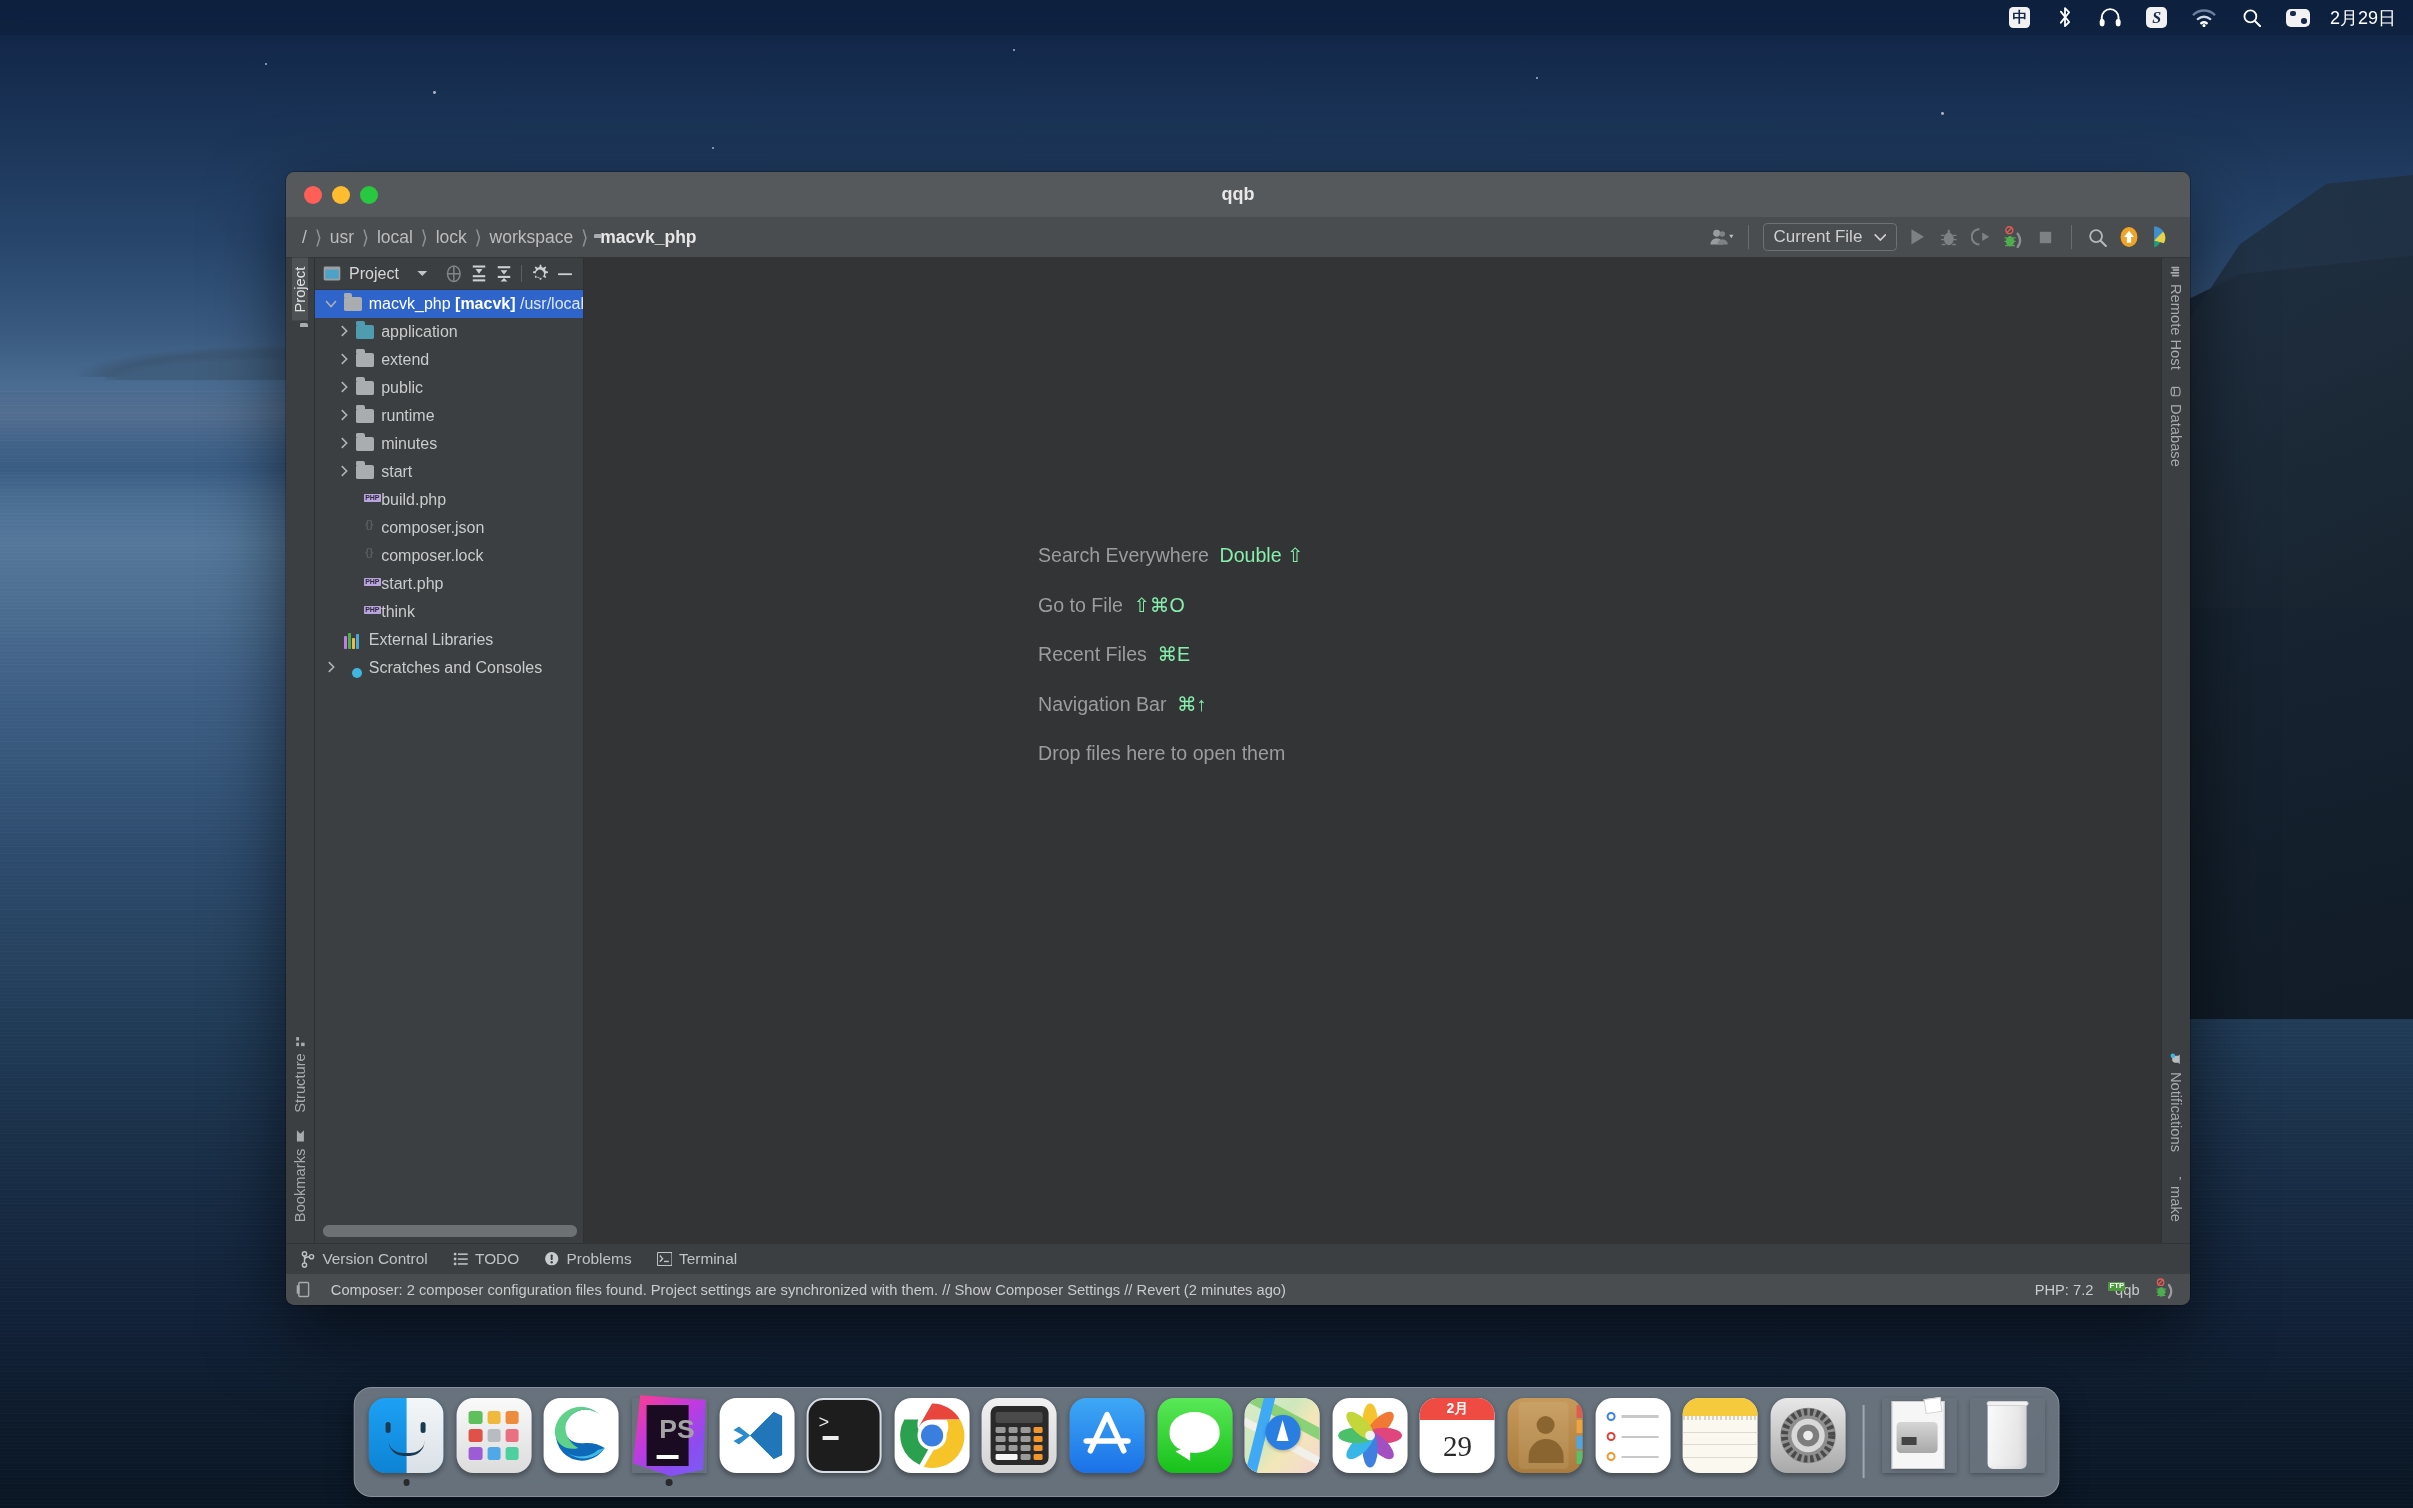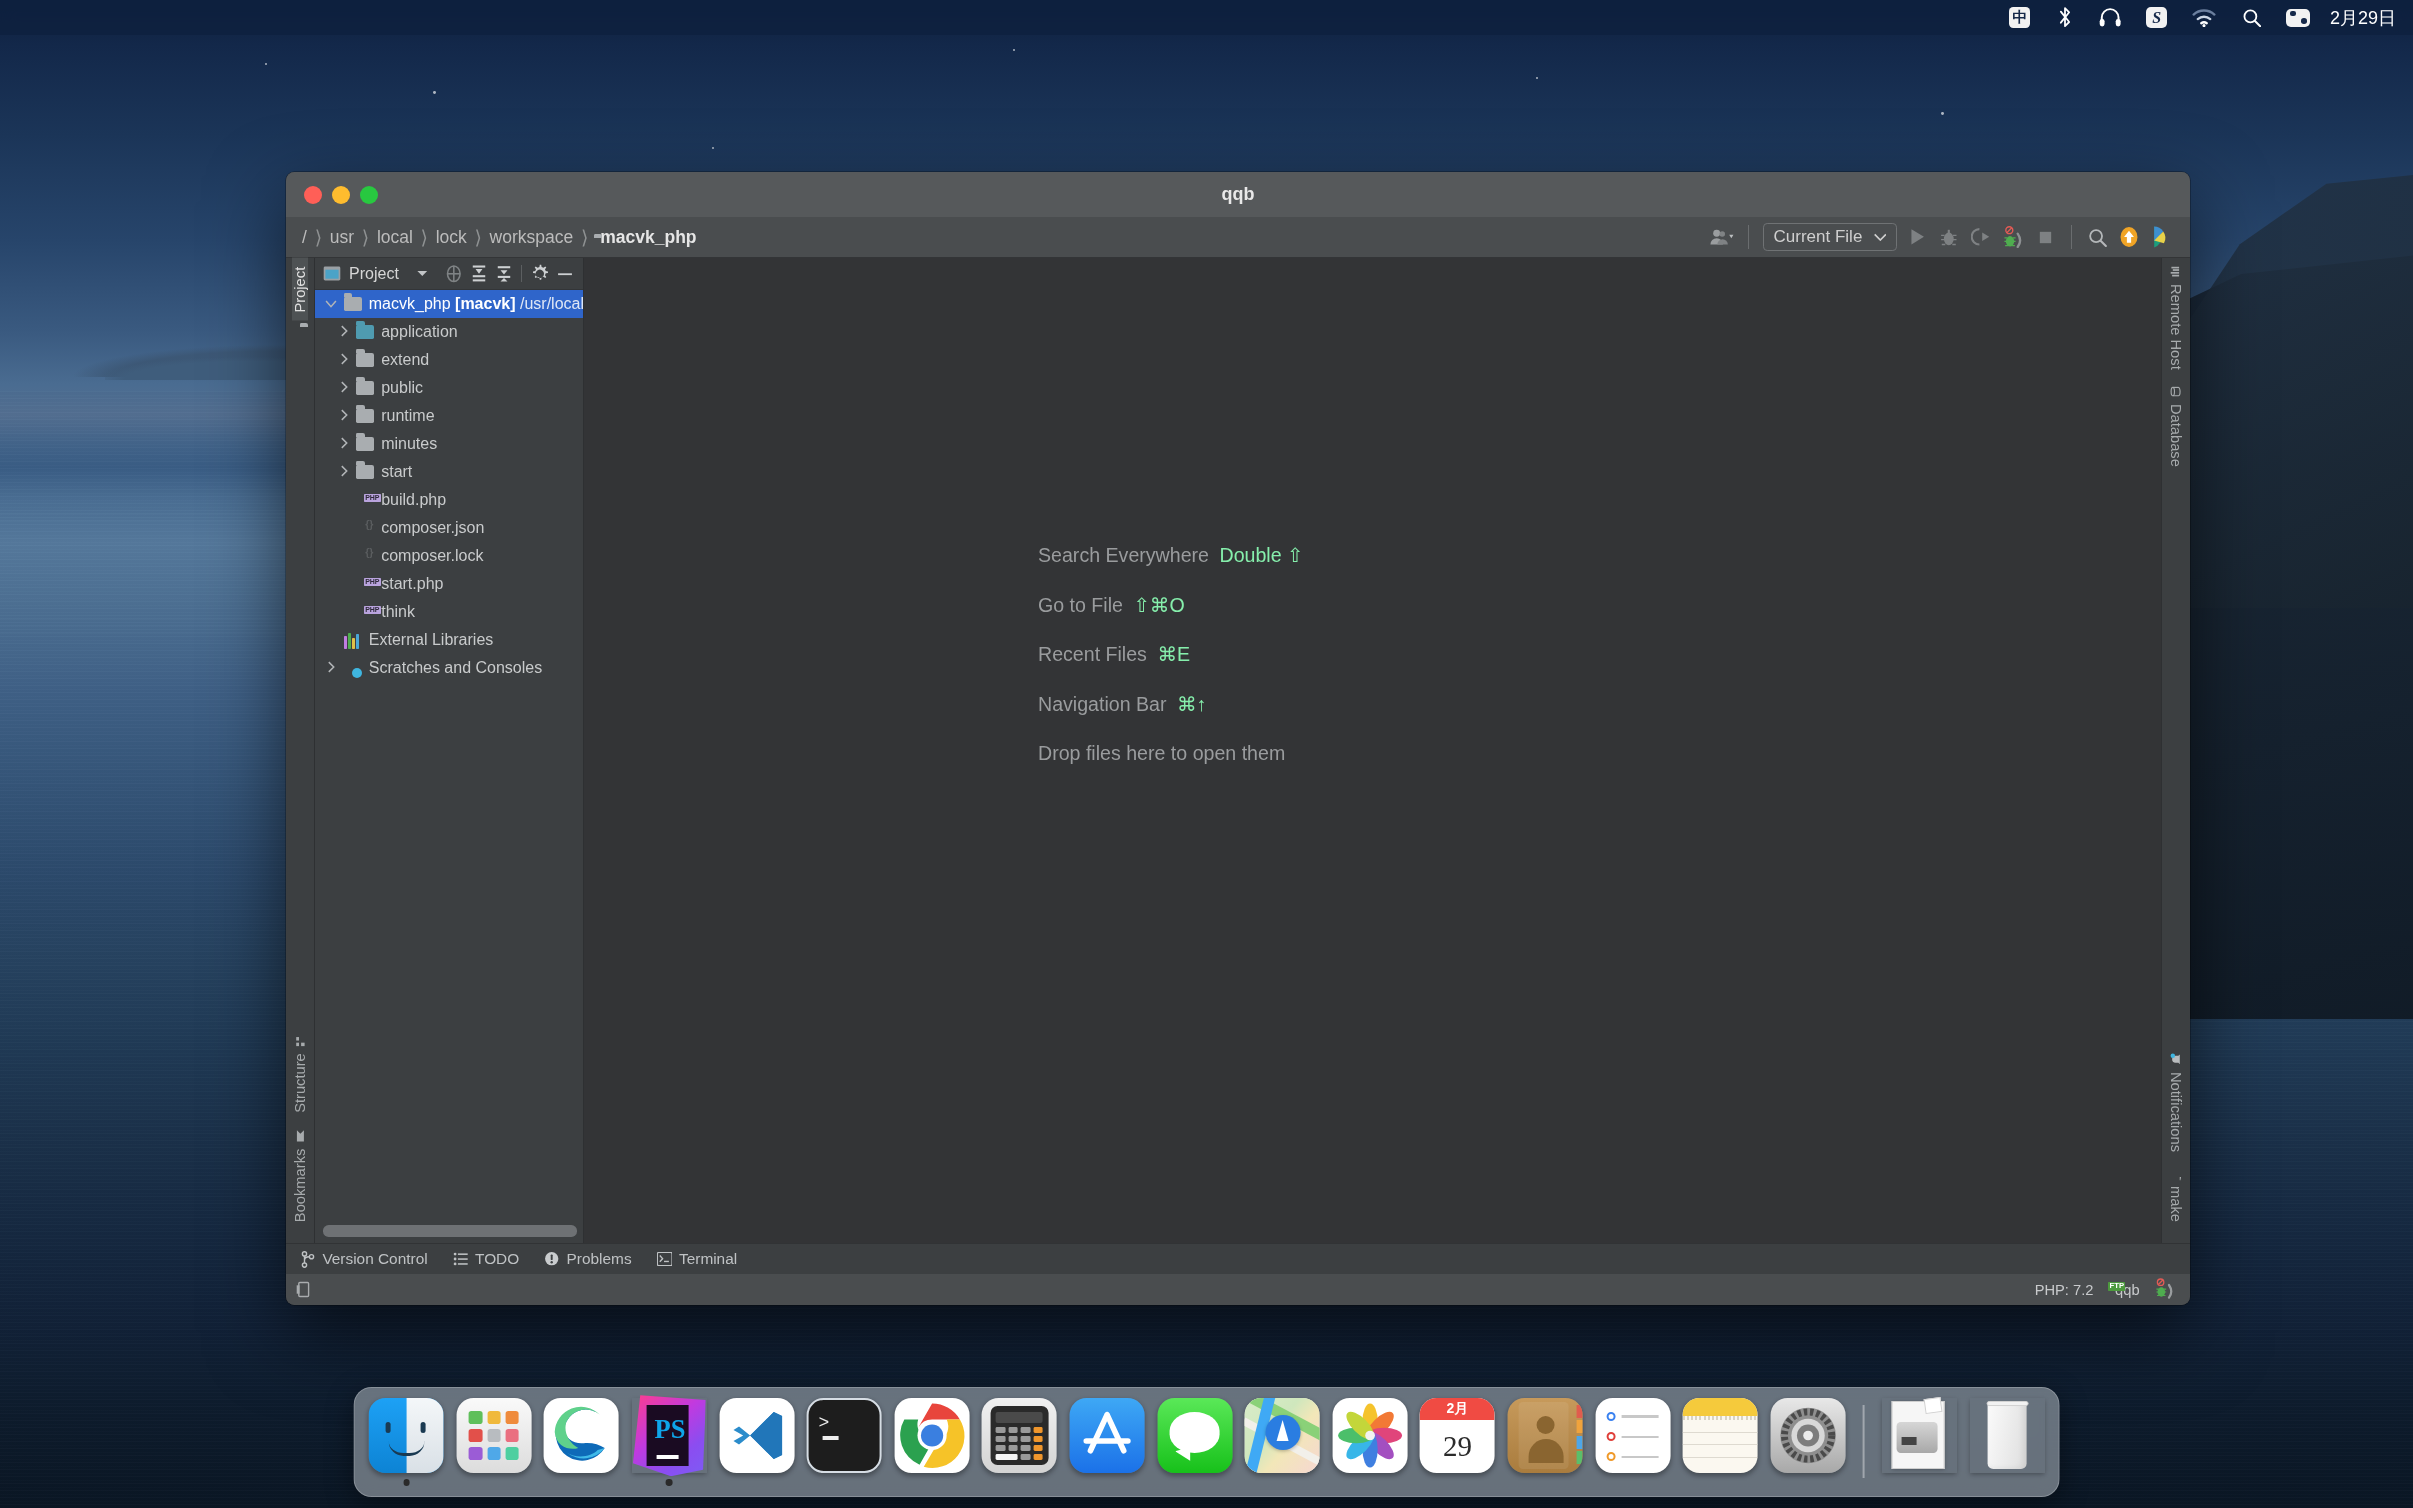--- a/index.html
+++ b/index.html
@@ -737,20 +737,21 @@
     </div>
   </div>
 
   <div id="statusbar">
     <div style="display:flex;align-items:center;">
       <svg width="15.4" height="17" viewBox="0 0 22 24">
           <rect x="4" y="2" width="14" height="20" rx="1.5" fill="none" stroke="#a9acae" stroke-width="2"></rect>
           <rect x="1" y="6" width="4" height="12" fill="#a9acae"></rect>
         </svg>
     </div>
+    <div id="status-msg">Composer: 2 composer configuration files found. Project settings are synchronized with them. // Show Composer Settings // Revert (2 minutes ago)</div>
     <div class="right">
       <div>PHP: 7.2</div>
       <div style="display:flex;align-items:center;gap:6.3px;">
         <span style="position:relative;display:inline-block;">
           <span class="filebase" style="width:14px;height:17px;"></span>
           <span style="position:absolute;left:-0.7px;bottom:-1.4px;background:#4d9a3e;color:#fff;font-size:7.7px;font-weight:bold;line-height:8.4px;padding:0 1.4px;border-radius:0.7px;">FTP</span>
         </span>
         <span>qqb</span>
       </div>
       <div>
@@ -804,21 +805,21 @@
         <path d="M33 34 a31 31 0 0 1 48 -10 a38 38 0 0 0 -65 25 c2 22 22 27 34 23 c-14 -8 -22 -24 -17 -38z" fill="#5fd18b"></path>
       </svg>
     </div>
     <div class="dot off"></div>
   </div>
 
   <div class="dapp">
     <div class="dicon" style="background:transparent;border-radius:0;overflow:visible;">
       <div style="position:absolute;left:1.4px;top:-2.8px;width:73px;height:81px;background:linear-gradient(140deg,#ff3d8c 0%,#c13adf 42%,#8b4df0 72%,#7d5cf5 100%);clip-path:polygon(10% 0,100% 6%,96% 92%,52% 100%,0 84%);"></div>
       <div style="position:absolute;left:15.4px;top:7px;width:42px;height:61px;background:#1a0b22;"></div>
-      <div style="position:absolute;left:1px;top:0;width:75px;height:75px;display:flex;align-items:center;justify-content:center;color:#0ea5e9;font-size:26.5px;font-weight:bold;font-family:Liberation Serif, serif;padding-bottom:12.6px;">PS</div>
+      <div style="position:absolute;left:8px;top:0;width:75px;height:75px;display:flex;align-items:center;justify-content:center;color:#a3a3a3;font-size:26.5px;font-weight:bold;font-family:Liberation Sans, sans-serif;padding-bottom:12.6px;">PS</div>
       <div style="position:absolute;left:25px;top:57px;width:22.3px;height:4.2px;background:#fff;"></div>
     </div>
     <div class="dot"></div>
   </div>
 
   <div class="dapp">
     <div class="dicon" style="background:#fff;">
       <svg width="75" height="75" viewBox="0 0 108 108">
         <path d="M78 20 L44 54 L28 41 L20 46 L34 54 L20 62 L28 67 L44 54 L78 88 L90 82 V26 Z" fill="#2b8ccb"></path>
         <path d="M78 20 L90 26 V82 L78 88 L44 54 Z" fill="#2176b9"></path>

